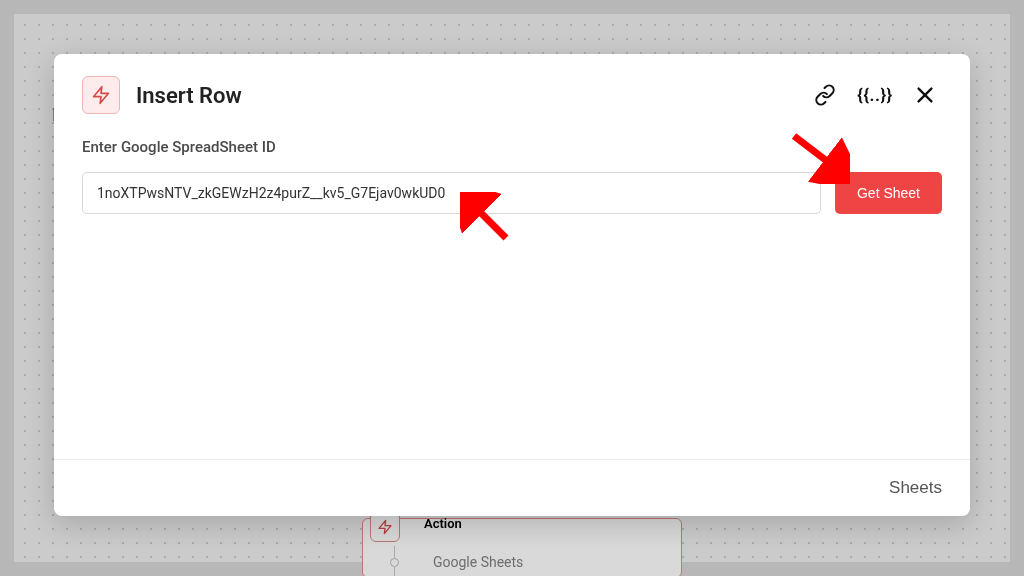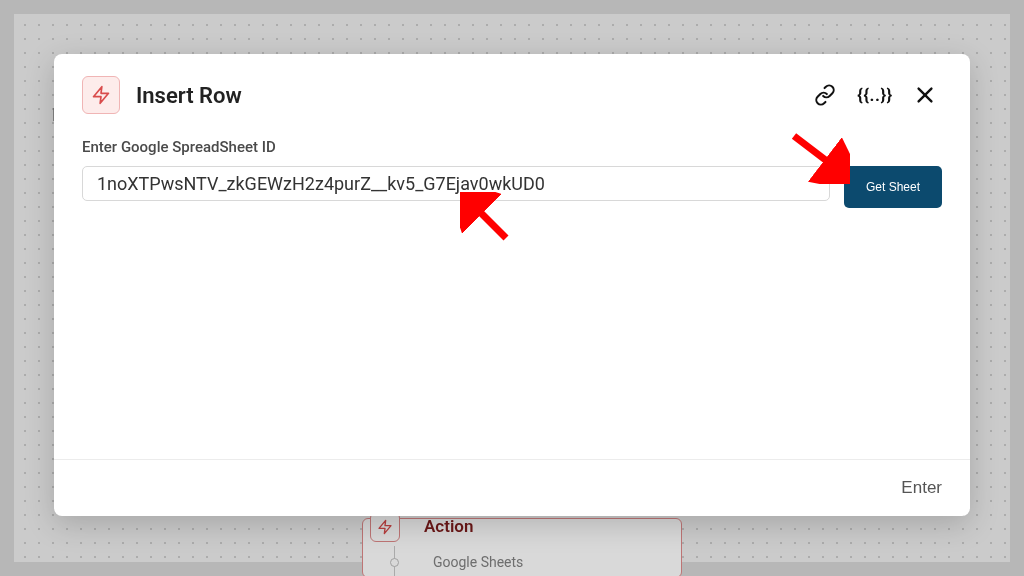--- a/index.html
+++ b/index.html
@@ -38,21 +38,21 @@
     left: 356px; top: 498px;
     width: 30px; height: 30px;
     border: 1px solid #e08a8a;
     border-radius: 6px;
     background: #fff;
     display:flex;align-items:center;justify-content:center;
     color:#d94c4c;font-size:16px;font-weight:600;
   }
   .node-title {
     position:absolute; left:410px; top:502px;
-    font-size:17px; font-weight:600; color:#7f1d1d;
+    font-size:13px; font-weight:600; color:#000000;
   }
   .node-line {
     position:absolute; left:380px; top:532px; width:0; height:30px;
     border-left:1px solid #c8c8c8;
   }
   .node-dot {
     position:absolute; left:376px; top:544px; width:9px;height:9px;border-radius:50%;
     border:1px solid #bdbdbd; background:#fff;
   }
   .node-sub {
@@ -95,41 +95,41 @@
     width: 34px; height: 34px;
     display:flex;align-items:center;justify-content:center;
     cursor:pointer; color:#111;
   }
   .modal-body {
     padding: 6px 28px 0 28px;
     flex:1;
   }
   .field-label {
     font-size: 15px; color: #4a4a4a; font-weight: 500;
-    margin-bottom: 10px; margin-top: 6px;
+    margin-bottom: 16px; margin-top: 6px;
   }
   .field-row {
     display:flex; gap:14px; align-items:stretch;
   }
   .text-input {
     flex:1;
-    height: 35px;
+    height: 42px;
     border: 1px solid #d8d8d8;
     border-radius: 5px;
     padding: 0 14px;
-    font-size: 18px; color:#333;
+    font-size: 14px; color:#333;
     font-family: inherit;
     outline:none;
   }
   .btn-primary {
-    background: #0c4a6e;
+    background: #ef4444;
     color:#fff;
     border:none; border-radius:5px;
     padding: 12px 22px; height:42px;
-    font-size:12px; cursor:pointer;
+    font-size:14px; cursor:pointer;
   }
   .modal-footer {
     border-top:1px solid #ececec;
     padding: 18px 28px;
     display:flex; justify-content:flex-end; gap:28px; align-items:center;
   }
   .btn-text {
     background:none;border:none;color:#555;font-size:17px;cursor:pointer;
   }
   .btn-save {
@@ -187,21 +187,21 @@
 
   <div class="modal-body">
     <div class="field-label">Enter Google SpreadSheet ID</div>
     <div class="field-row">
       <input class="text-input" type="text" value="1noXTPwsNTV_zkGEWzH2z4purZ__kv5_G7Ejav0wkUD0" style="">
       <button class="btn-primary">Get Sheet</button>
     </div>
   </div>
 
   <div class="modal-footer">
-    <button class="btn-text">Enter</button>
+    <button class="btn-text">Sheets</button>
   </div>
 </div>
 
 <div class="arrow" style="left:460px; top:192px;">
   <svg width="56" height="56" viewBox="0 0 56 56">
     <defs>
         <marker id="ah1" markerWidth="8" markerHeight="8" refX="2" refY="4" orient="auto">
           <polygon points="0 0, 8 4, 0 8" fill="#ff0000"></polygon>
         </marker>
       </defs>

